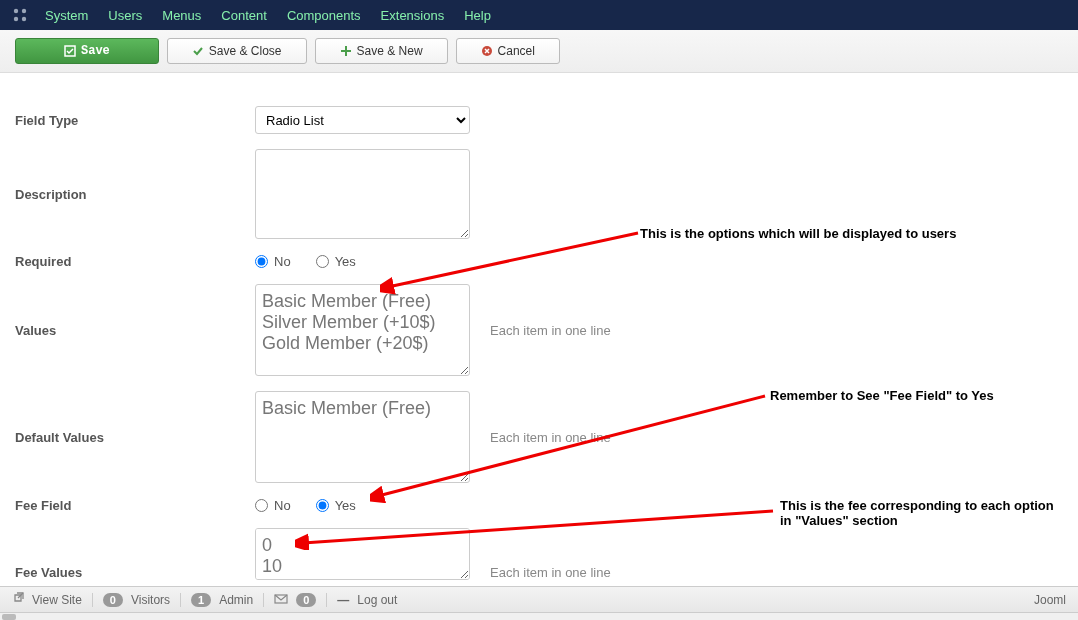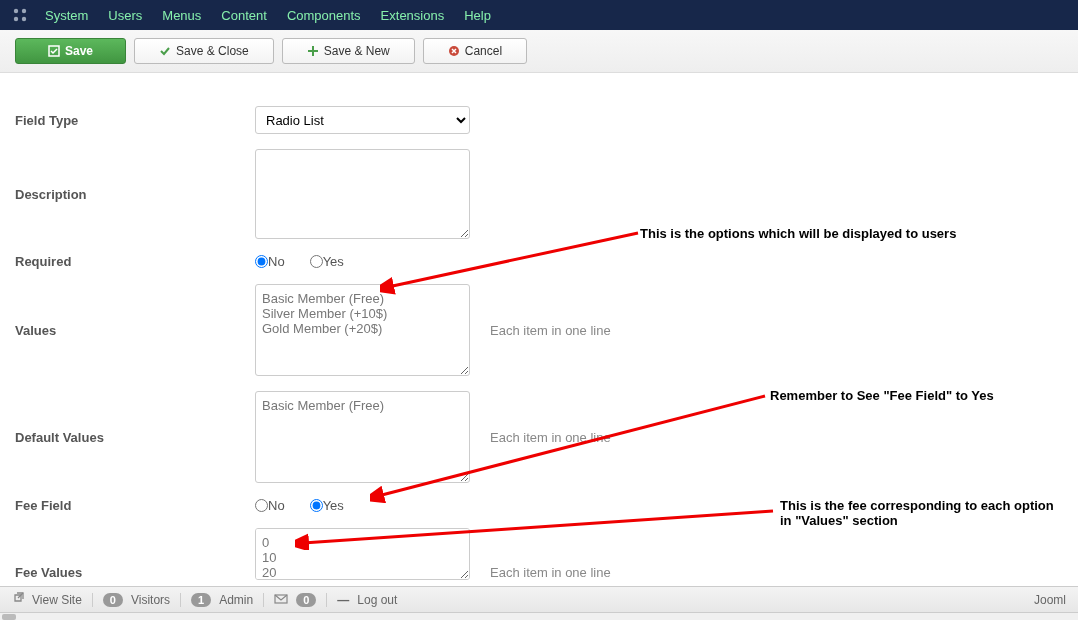--- a/index.html
+++ b/index.html
@@ -5,36 +5,36 @@
 * { box-sizing: border-box; margin: 0; padding: 0; }
 body { font-family: Arial, Helvetica, sans-serif; font-size: 13px; color: #333; background: #fff; width: 1078px; height: 620px; overflow: hidden; position: relative; }
 
 .topbar { background: #17274a; height: 30px; display: flex; align-items: center; padding: 0 10px; color: #86efac; }
 .topbar .logo { width: 20px; height: 20px; margin-right: 15px; display: flex; align-items: center; justify-content: center; }
 .topbar .menu { display: flex; gap: 20px; }
 .topbar .menu span { cursor: pointer; font-size: 13px; }
 
 .toolbar { background: linear-gradient(#f7f7f7,#eee); border-bottom: 1px solid #ddd; padding: 8px 15px; display: flex; gap: 8px; }
 .btn { border: 1px solid #bbb; background: linear-gradient(#fff,#f3f3f3); border-radius: 3px; padding: 5px 24px; font-size: 12px; cursor: pointer; display: inline-flex; align-items: center; gap: 5px; color: #333; }
-.btn-save { background: linear-gradient(#5cb85c,#419641); color: #fff; border-color: #398439; font-weight: bold; padding: 5px 32px; }
+.btn-save { background: linear-gradient(#5cb85c,#419641); color: #fff; border-color: #398439; font-weight: bold; padding: 5px 48px; font-family: Liberation Mono, monospace; }
 .btn .ico { display: inline-flex; }
 
 .form-area { padding: 33px 15px 0 15px; height: 512px; overflow: hidden; }
 .row { display: flex; align-items: center; margin-bottom: 15px; }
 .row .label { width: 240px; font-weight: bold; color: #555; font-size: 13px; }
 .row .control { display: flex; align-items: center; gap: 20px; }
 select.sel { width: 215px; height: 28px; border: 1px solid #ccc; border-radius: 3px; padding: 2px 6px; font-size: 13px; background: #fff; }
-textarea.ta { width: 215px; border: 1px solid #ccc; border-radius: 3px; padding: 6px; font-size: 13px; color: #777; font-family: Arial; resize: both; }
+textarea.ta { width: 215px; border: 1px solid #ccc; border-radius: 3px; padding: 6px; font-size: 18px; color: #777; font-family: Arial; resize: both; }
 .ta-desc { height: 90px; }
 .ta-vals { height: 92px; }
 .ta-def { height: 92px; }
 .ta-fee { height: 52px; }
 .hint { color: #888; font-size: 13px; }
 .radio-group { display: flex; gap: 25px; align-items: center; }
-.radio-group label { display: flex; align-items: center; color: #555; justify-content: center; }
+.radio-group label { display: flex; align-items: center; gap: 6px; color: #555; justify-content: center; }
 input[type=radio] { width: 13px; height: 13px; }
 
 .annotation { position: absolute; font-weight: bold; color: #000; font-size: 13px; z-index: 50; }
 .arrow { position: absolute; z-index: 40; pointer-events: none; }
 
 .statusbar { position: absolute; bottom: 8px; left: 0; right: 0; height: 26px; background: linear-gradient(#f3f3f3,#e7e7e7); border-top: 1px solid #ccc; display: flex; align-items: center; padding: 0 12px; color: #666; font-size: 12px; gap: 8px; }
 .statusbar .badge { background: #999; color: #fff; border-radius: 9px; padding: 1px 7px; font-size: 11px; font-weight: bold; }
 .statusbar .sep { width: 1px; height: 14px; background: #ccc; margin: 0 2px; }
 .statusbar .right { margin-left: auto; }
 

